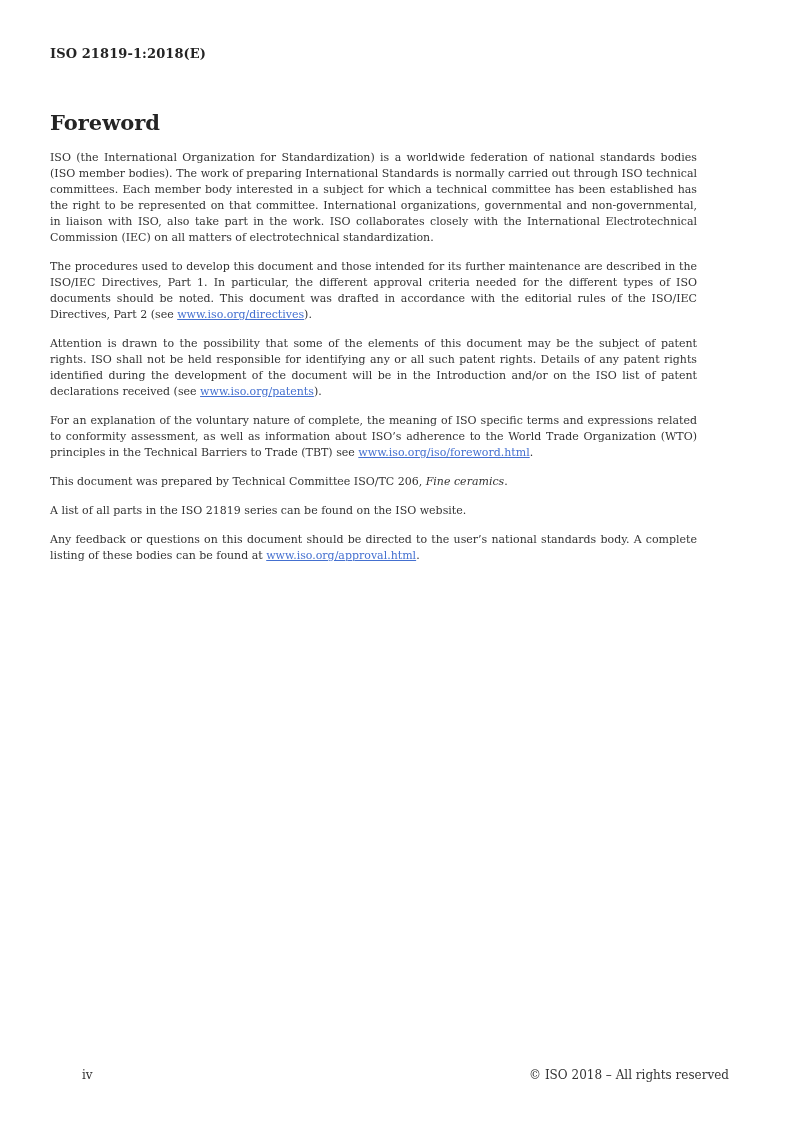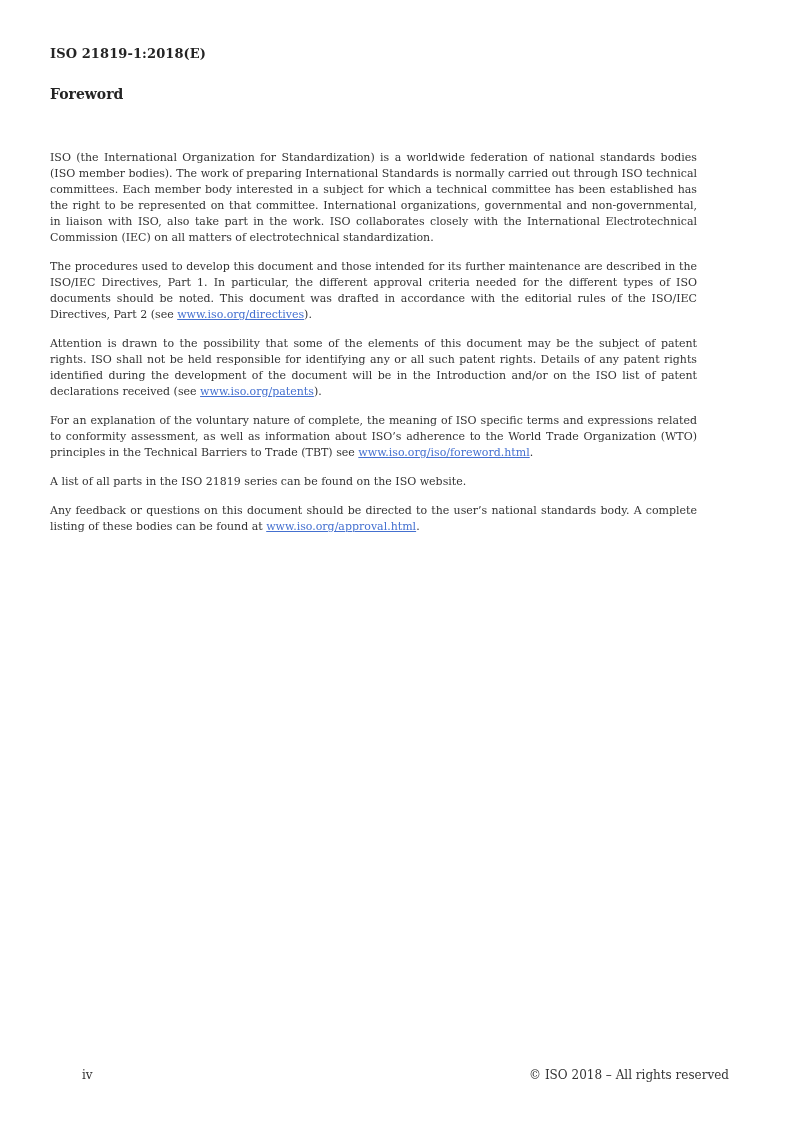--- a/index.html
+++ b/index.html
@@ -24,23 +24,23 @@
     left: 50px;
     top: 46px;
     font-size: 13px;
     font-weight: bold;
     color: #242424;
     letter-spacing: 0.1px;
   }
   .page-title {
     position: absolute;
     left: 50px;
-    top: 86px;
+    top: 110px;
     margin: 0;
-    font-size: 14px;
+    font-size: 21px;
     font-weight: bold;
     color: #242424;
   }
   .body-block {
     position: absolute;
     left: 50px;
     top: 150px;
     width: 647px;
     font-size: 11px;
     line-height: 16px;
@@ -79,20 +79,21 @@
 
   <div class="running-header">ISO 21819-1:2018(E)</div>
 
   <h1 class="page-title">Foreword</h1>
 
   <div class="body-block" id="foreword-body">
       <p class="para"><span>ISO (the International Organization for Standardization) is a worldwide federation of national standards bodies (ISO member bodies). The work of preparing International Standards is normally carried out through ISO technical committees. Each member body interested in a subject for which a technical committee has been established has the right to be represented on that committee. International organizations, governmental and non-governmental, in liaison with ISO, also take part in the work. ISO collaborates closely with the International Electrotechnical Commission (IEC) on all matters of electrotechnical standardization.</span></p>
       <p class="para"><span>The procedures used to develop this document and those intended for its further maintenance are described in the ISO/IEC Directives, Part 1. In particular, the different approval criteria needed for the different types of ISO documents should be noted. This document was drafted in accordance with the editorial rules of the ISO/IEC Directives, Part 2 (see </span><a class="link">www.iso.org/directives</a><span>).</span></p>
       <p class="para"><span>Attention is drawn to the possibility that some of the elements of this document may be the subject of patent rights. ISO shall not be held responsible for identifying any or all such patent rights. Details of any patent rights identified during the development of the document will be in the Introduction and/or on the ISO list of patent declarations received (see </span><a class="link">www.iso.org/patents</a><span>).</span></p>
       <p class="para"><span>For an explanation of the voluntary nature of complete, the meaning of ISO specific terms and expressions related to conformity assessment, as well as information about ISO’s adherence to the World Trade Organization (WTO) principles in the Technical Barriers to Trade (TBT) see </span><a class="link">www.iso.org/iso/foreword.html</a><span>.</span></p>
+      <p class="para"><span>This document was prepared by Technical Committee ISO/TC 206, </span><span class="italic-run">Fine ceramics</span><span>.</span></p>
       <p class="para"><span>A list of all parts in the ISO 21819 series can be found on the ISO website.</span></p>
       <p class="para"><span>Any feedback or questions on this document should be directed to the user’s national standards body. A complete listing of these bodies can be found at </span><a class="link">www.iso.org/approval.html</a><span>.</span></p>
     </div>
 
   <div class="page-footer">
     <span>iv</span>
     <span>© ISO 2018 – All rights reserved</span>
   </div>
 
 </div>

